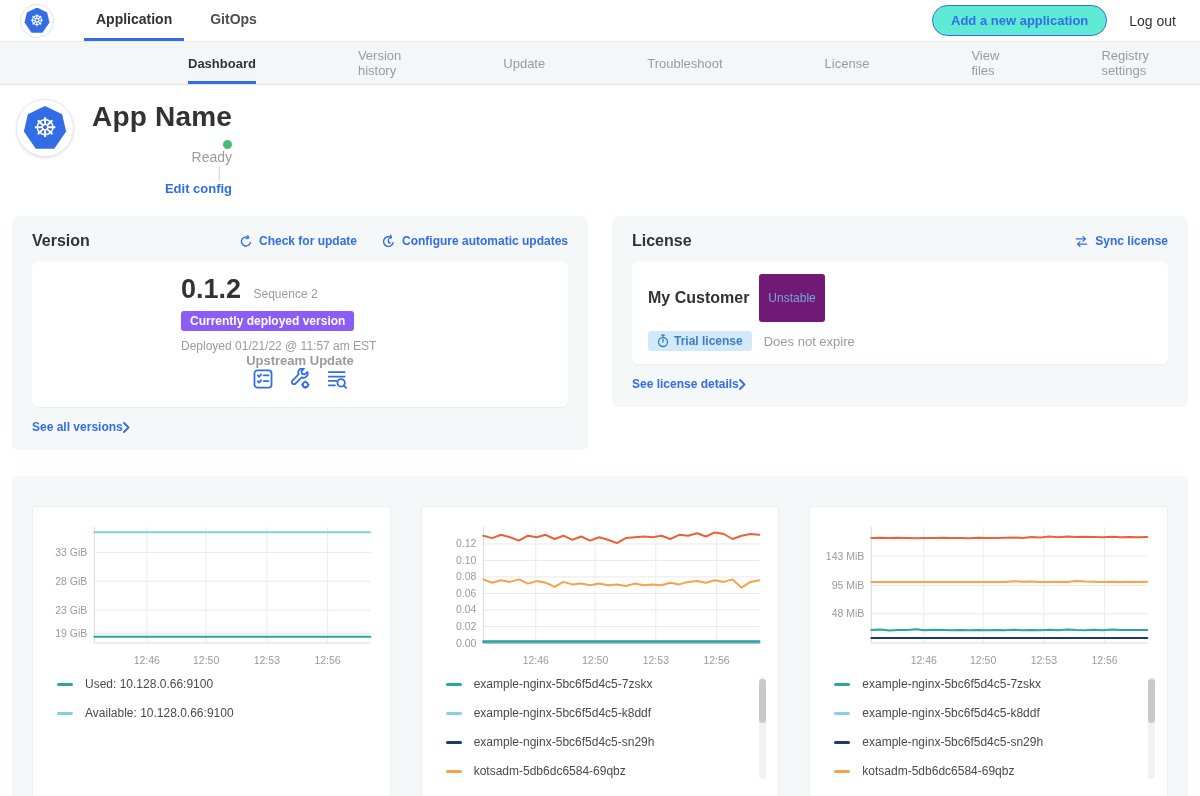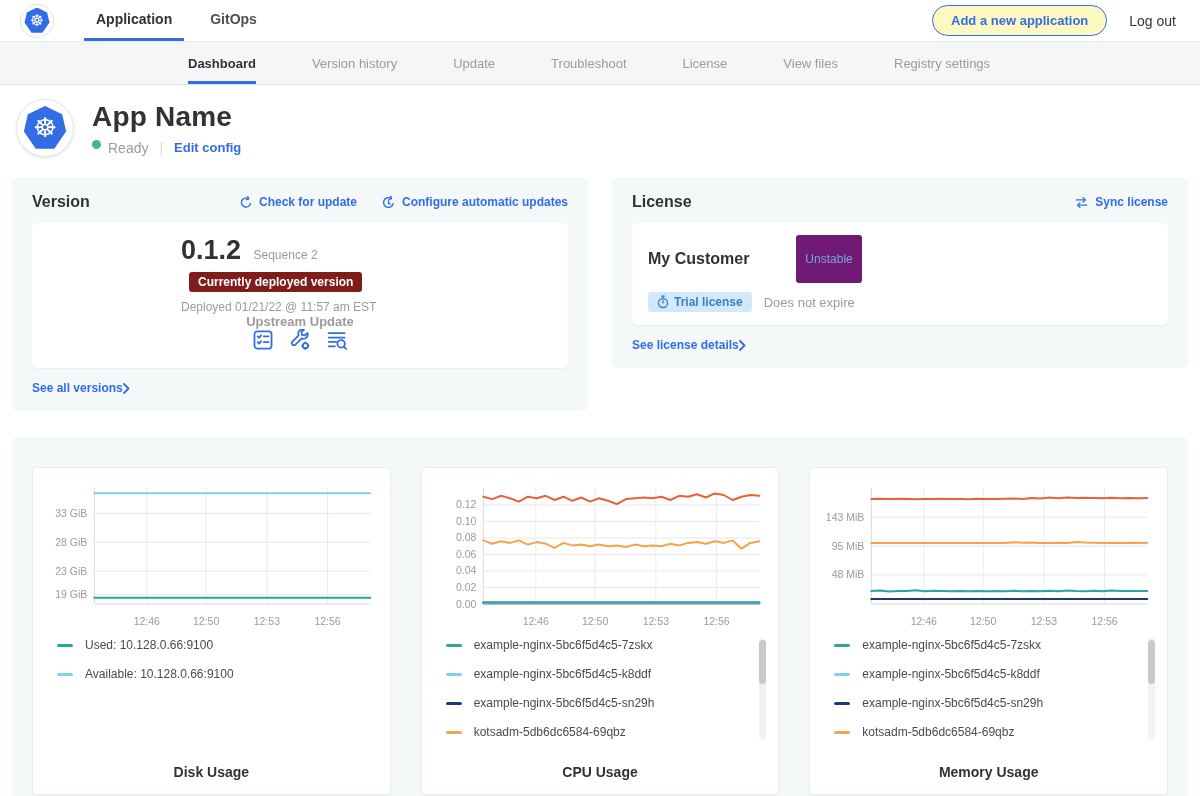--- a/index.html
+++ b/index.html
@@ -8,36 +8,36 @@
 
   
   .topnav { height:42px; display:flex; align-items:center; background:#fff; border-bottom:1px solid #e8eaec; position:relative; }
   .brand { margin-left:20px; width:34px; height:34px; border-radius:50%; background:#fff; border:1px solid #dfe3e8; display:flex; align-items:center; justify-content:center; cursor:pointer; }
   .hept { width:26px; height:26px; background:#326de6; clip-path:polygon(50% 0%, 89% 19%, 98% 58%, 71% 97%, 29% 97%, 2% 58%, 11% 19%); display:flex; align-items:center; justify-content:center; }
   .hept .wheel { color:#fff; font-size:16px; line-height:1; }
   .topnav-tabs { display:flex; height:100%; margin-left:30px; }
   .ttab { height:100%; display:flex; align-items:center; padding:4px 12px; margin-right:14px; font-size:14px; font-weight:700; color:#4f4f4f; cursor:pointer; border-bottom:3px solid transparent; padding-top:3px; }
   .ttab.active { color:#323232; border-bottom-color:#326de6; }
   .topnav-right { margin-left:auto; display:flex; align-items:center; }
-  .add-btn { background:#fef9c3; border:1px solid #326de6; color:#326de6; font-family:inherit; font-size:13px; font-weight:700; padding:7px 18px; border-radius:18px; cursor:pointer; }
+  .add-btn { background:#5eead4; border:1px solid #326de6; color:#326de6; font-family:inherit; font-size:13px; font-weight:700; padding:7px 18px; border-radius:18px; cursor:pointer; }
   .logout { font-size:14px; color:#323232; margin-left:22px; margin-right:24px; cursor:pointer; }
 
   
-  .subnav { height:43px; background:#f4f6f7; border-bottom:1px solid #e2e5e7; display:flex; align-items:stretch; padding-left:188px; }
+  .subnav { height:43px; background:#f4f6f7; border-bottom:1px solid #e2e5e7; display:flex; align-items:stretch; padding-left:188px;gap:46px; }
   .stab { display:flex; align-items:center; font-size:13px; color:#9b9b9b; margin-right:56px; cursor:pointer; border-bottom:3px solid transparent; padding-top:3px; }
   .stab.active { color:#323232; font-weight:700; border-bottom-color:#326de6; }
 
   
   .app-header { display:flex; align-items:flex-start; padding:14px 0 20px 16px; }
   .app-icon { width:58px; height:58px; border-radius:50%; background:#fff; border:1px solid #e6e9ec; box-shadow:0 1px 3px rgba(0,0,0,.12); display:flex; align-items:center; justify-content:center; }
   .app-icon .hept2 { width:44px; height:44px; background:#326de6; clip-path:polygon(50% 0%, 89% 19%, 98% 58%, 71% 97%, 29% 97%, 2% 58%, 11% 19%); display:flex; align-items:center; justify-content:center; }
   .hept2 .wheel2 { color:#fff; font-size:27px; line-height:1; }
   .app-meta { margin-left:18px; padding-top:2px; }
   .app-title { font-size:28px; font-weight:800; color:#323232; letter-spacing:.2px; }
-  .app-status { display:flex; align-items:flex-start; margin-top:7px; }
+  .app-status { display:flex; align-items:flex-end; margin-top:7px;flex-direction:column; }
   .dot { width:9px; height:9px; border-radius:50%; background:#44bb77; }
   .status-text { font-size:14px; color:#9b9b9b; margin-left:7px; }
   .vdiv { color:#d4d7da; margin:0 11px; font-size:14px; }
   .link { color:#326de6; font-weight:700; cursor:pointer; }
   .edit-config { font-size:13px; }
 
   
   .cards-row { display:flex; gap:24px; padding:0 12px; align-items:flex-start; }
   .card { background:#f4f8f9; border-radius:6px; padding:16px 20px; }
   .version-card { flex:0 0 576px; }
@@ -45,28 +45,28 @@
   .card-head { display:flex; align-items:center; }
   .card-head h2 { font-size:16px; font-weight:700; color:#323232; }
   .head-links { margin-left:auto; display:flex; gap:24px; }
   .icon-link { display:flex; align-items:center; gap:6px; font-size:12px; font-weight:700; color:#326de6; cursor:pointer; }
   .icon-link svg { display:block; }
   .inner { background:#fff; border-radius:6px; box-shadow:0 1px 2px rgba(0,0,0,.05); margin-top:12px;flex-direction:column; }
   .v-inner { padding:12px 16px 14px; display:flex; align-items:center; }
   .v-left { width:238px; }
   .v-num { font-size:27px; font-weight:800; color:#323232; }
   .v-seq { font-size:12px; color:#9b9b9b; margin-left:8px; }
-  .v-badge { display:inline-block; margin-top:6px; background:#7f1d1d; color:#fff; font-size:12px; font-weight:700; padding:3px 9px; border-radius:3px;margin-left:8px; }
+  .v-badge { display:inline-block; margin-top:6px; background:#8b5cf6; color:#fff; font-size:12px; font-weight:700; padding:3px 9px; border-radius:3px; }
   .v-deployed { margin-top:8px; font-size:12px; color:#9b9b9b; }
   .v-source { flex:1; font-size:13px; font-weight:700; color:#9b9b9b; }
   .v-actions { display:flex; gap:15px; color:#326de6; align-items:center; }
   .v-actions .abtn { background:none; border:none; color:#326de6; cursor:pointer; padding:0; }
   .see-link { margin-top:13px; display:flex; align-items:center; font-size:12px; }
   .l-inner { padding:12px 16px 13px; }
-  .l-row1 { display:flex; align-items:center;gap:37px; }
+  .l-row1 { display:flex; align-items:center; }
   .customer { font-size:16px; font-weight:700; color:#323232; }
   .badge-unstable { margin-left:10px; background:#701a75; color:#72a7e0; font-size:12px; padding:17px 9px; border-radius:3px; }
   .l-row2 { display:flex; align-items:center; margin-top:9px; }
   .badge-trial { background:#d2e9fb; color:#3b7fc4; font-size:12px; font-weight:700; padding:3px 9px; border-radius:3px; display:flex; align-items:center; gap:5px; }
   .expiry { font-size:13px; color:#9b9b9b; margin-left:12px; }
 
   
   .monitoring { margin:26px 12px 28px; }
   .gear-glyph { font-size:14px; line-height:1; }
   .charts { display:flex; gap:30px; margin-top:14px; }

